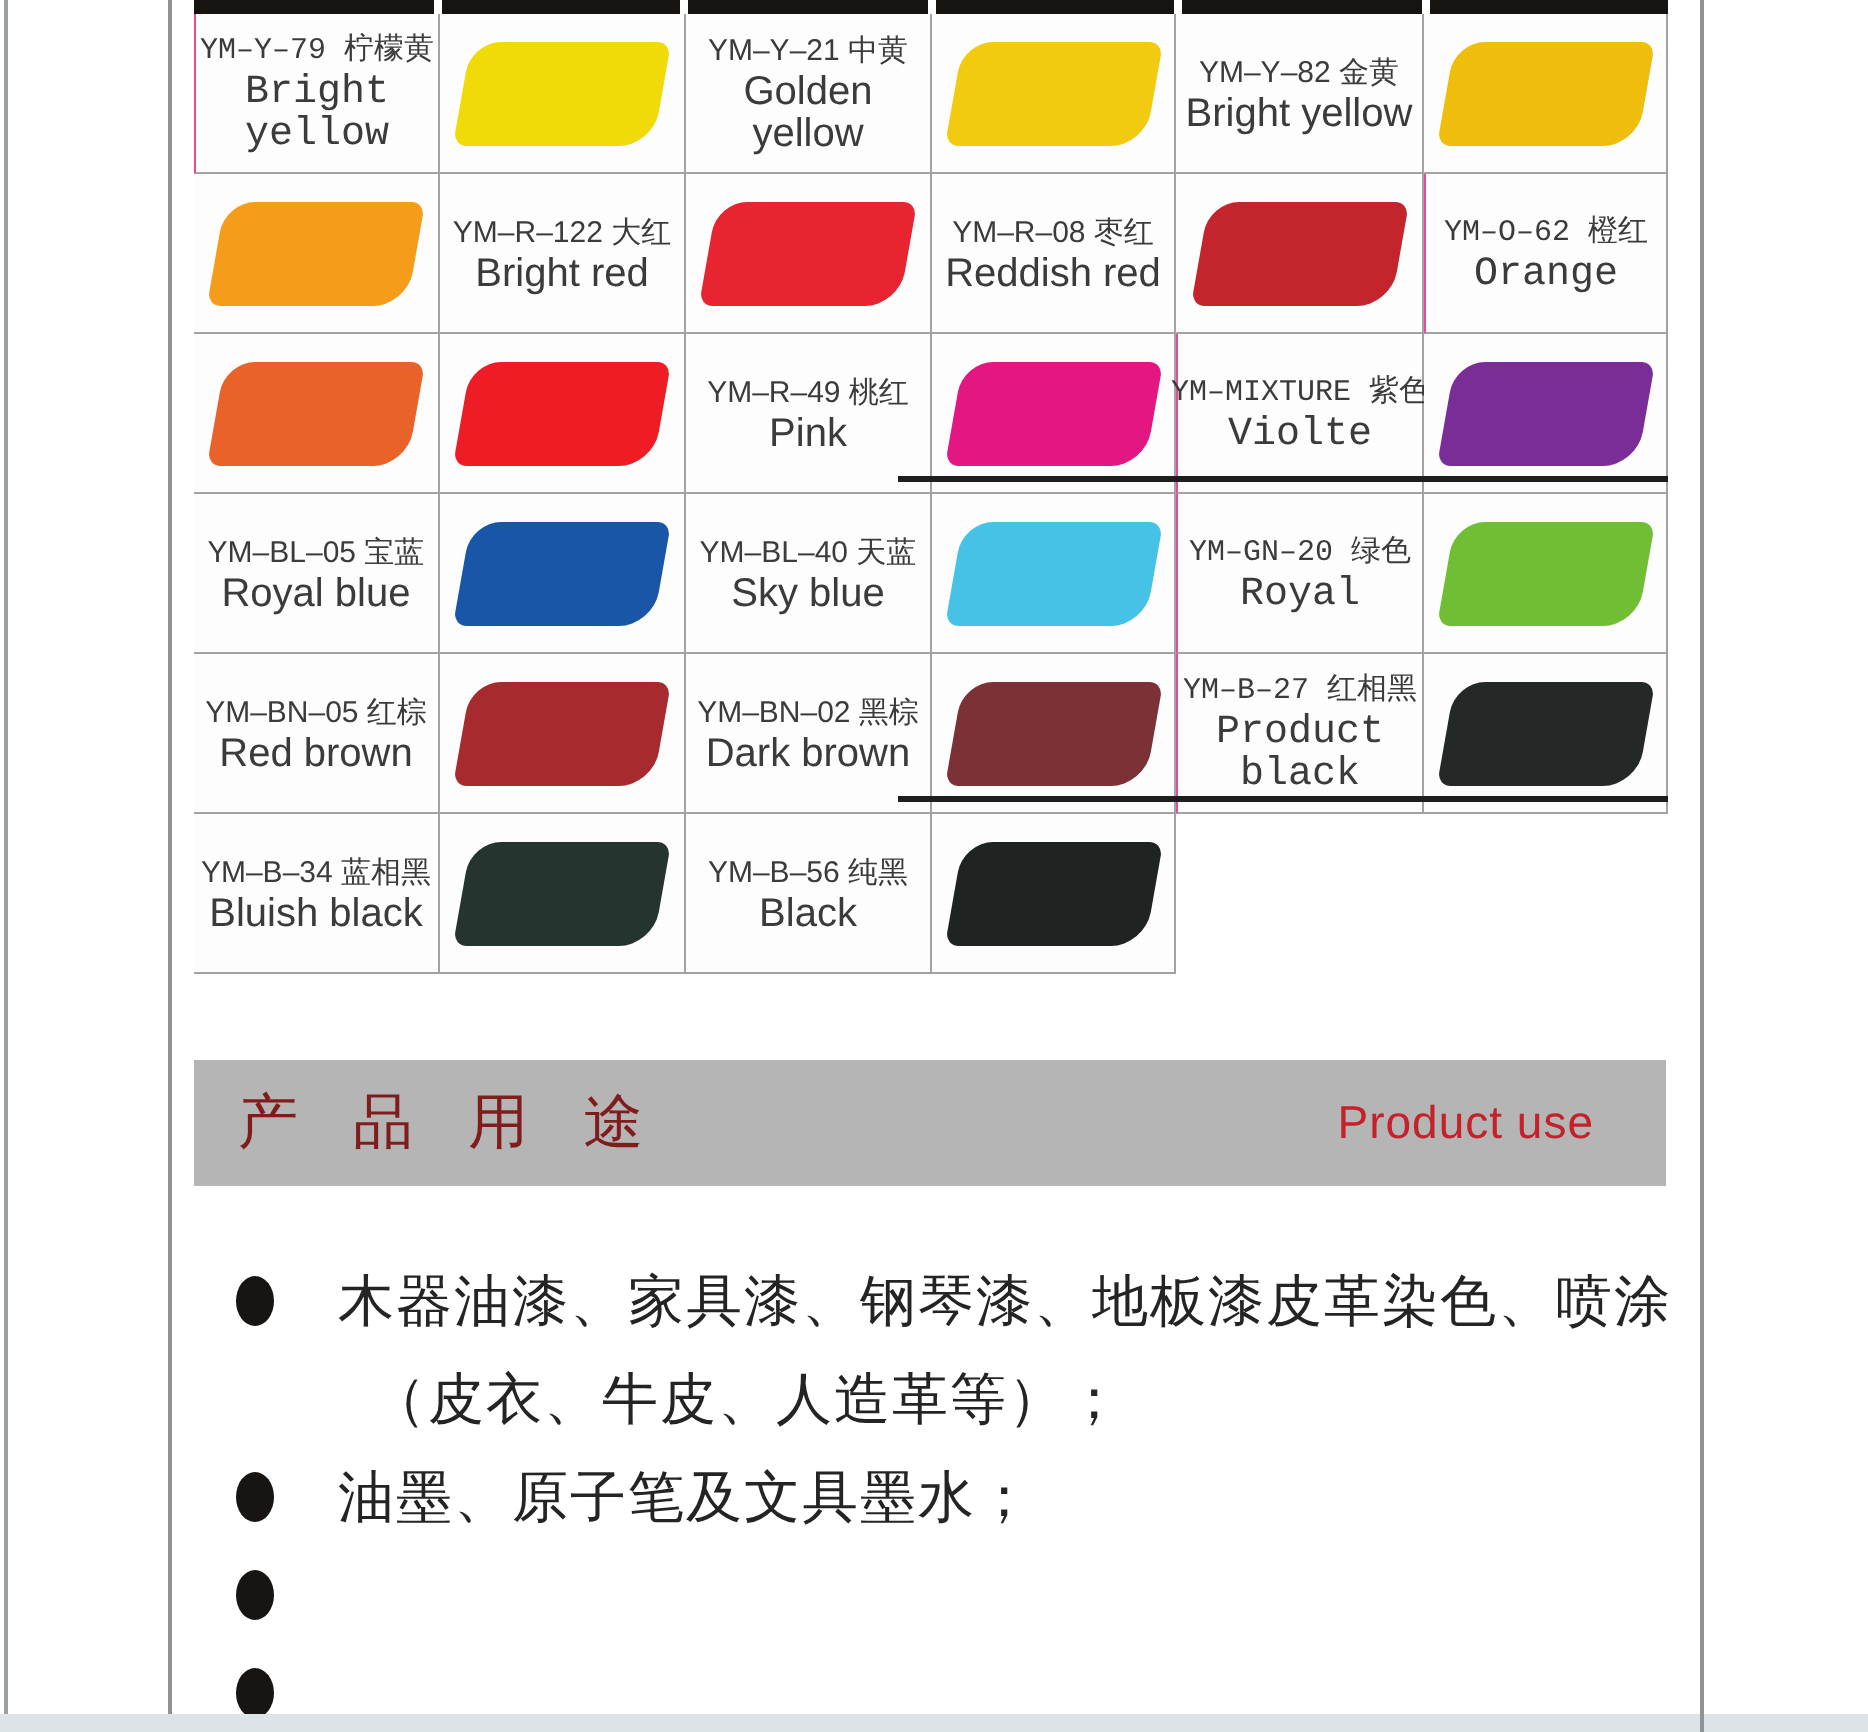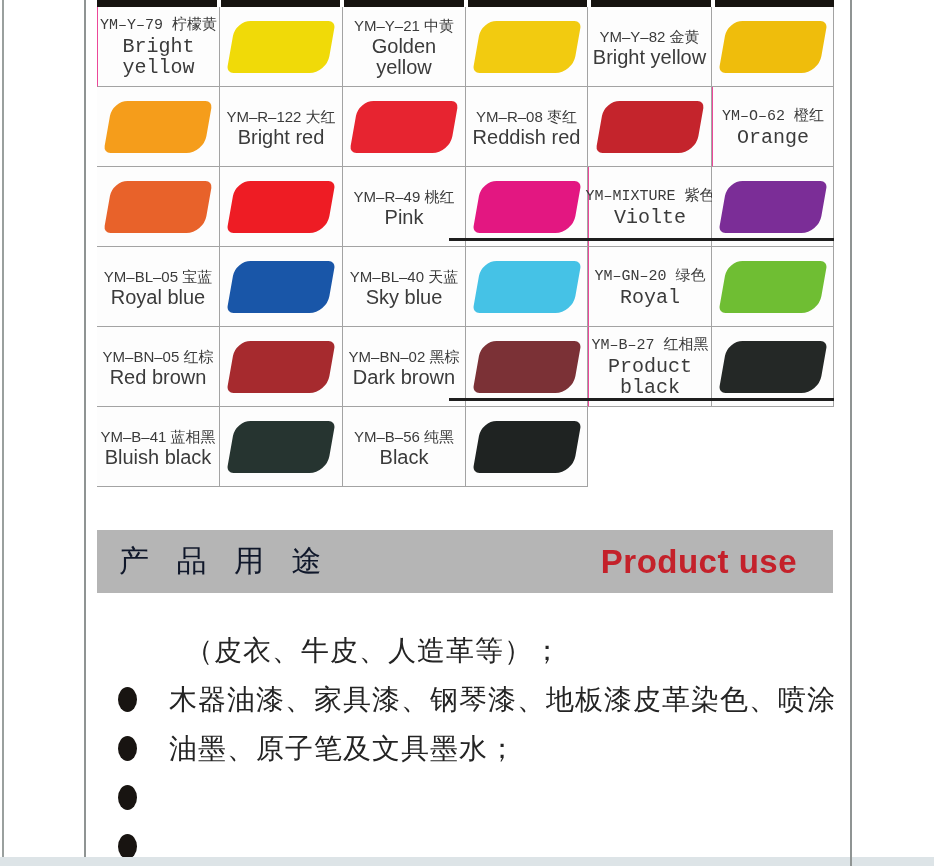--- a/index.html
+++ b/index.html
@@ -31,21 +31,21 @@
             border-radius:15px 7px 17px 7px; }
   .hthick { position:absolute; height:3px; background:#1e1e1e; left:352px; width:385px; }
   #hthick1 { top:238px; }
   #hthick2 { top:398px; }
 
   
   #banner { position:absolute; left:97px; top:530px; width:736px; height:63px;
             display:flex; align-items:center; justify-content:space-between;
             padding:0 36px 0 22px; }
   #banner .cn { font-family:"DejaVu Serif", serif; font-size:30px; letter-spacing:9px; }
-  #banner .en { font-size:33px; font-weight:bold; letter-spacing:0.5px; }
+  #banner .en { font-size:23px; font-weight:normal; letter-spacing:0.5px; }
 
   
   #uses { position:absolute; left:97px; top:626px; width:752px;
           font-family:"DejaVu Serif", serif; font-size:28px; color:#242424; }
   .use-line { display:flex; align-items:center; height:49px; letter-spacing:1px; white-space:nowrap; }
   .dot { width:19px; height:25px; border-radius:50%; background:#181411;
          margin:0 32px 0 21px; flex:none; }
   .dot.ghost { visibility:hidden; }
   .use-line.wrap { padding-left:16px; }
 
@@ -172,55 +172,55 @@
     </div>
 
     <div class="cell lbl c0">
       <div class="code">YM–B–27 红相黑</div>
       <div class="en">Product black</div>
     </div>
     <div class="cell">
       <div class="swatch" style="background: rgb(36, 40, 38);"></div>
     </div>
     <div class="cell lbl">
-      <div class="code">YM–B–41 蓝相黑</div>
+      <div class="code">YM–B–34 蓝相黑</div>
       <div class="en">Bluish black</div>
     </div>
     <div class="cell">
       <div class="swatch" style="background: rgb(38, 52, 48);"></div>
     </div>
     <div class="cell lbl">
       <div class="code">YM–B–56 纯黑</div>
       <div class="en">Black</div>
     </div>
     <div class="cell">
       <div class="swatch" style="background: rgb(31, 35, 34);"></div>
     </div>
   </div>
 
   <div id="hthick1" class="hthick"></div>
   <div id="hthick2" class="hthick"></div>
 </div>
 
 <div id="banner" style="background: rgb(181, 181, 181);">
-  <span class="cn" style="color: #0f172a;">产 品 用 途</span>
+  <span class="cn" style="color: #7f1d1d;">产 品 用 途</span>
   <span class="en" style="color: rgb(196, 33, 42);">Product use</span>
 </div>
 
 <div id="uses">
+  <div class="use-line">
+    <span class="dot"></span>
+    <span>木器油漆、家具漆、钢琴漆、地板漆皮革染色、喷涂</span>
+  </div>
   <div class="use-line wrap">
     <span class="dot ghost"></span>
     <span>（皮衣、牛皮、人造革等）；</span>
   </div>
   <div class="use-line">
     <span class="dot"></span>
-    <span>木器油漆、家具漆、钢琴漆、地板漆皮革染色、喷涂</span>
-  </div>
-  <div class="use-line">
-    <span class="dot"></span>
     <span>油墨、原子笔及文具墨水；</span>
   </div>
   <div class="use-line">
     <span class="dot"></span>
   </div>
   <div class="use-line">
     <span class="dot"></span>
   </div>
 </div>
 

